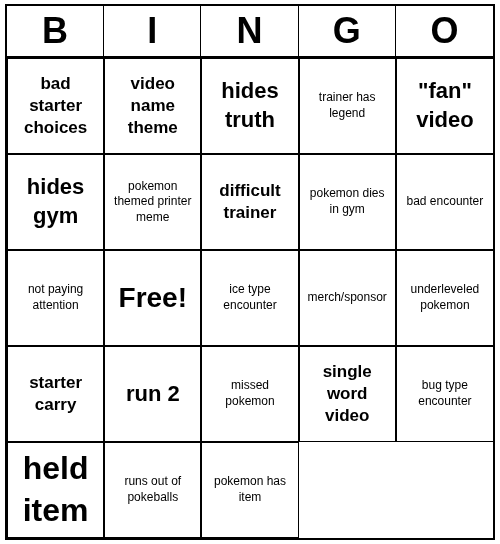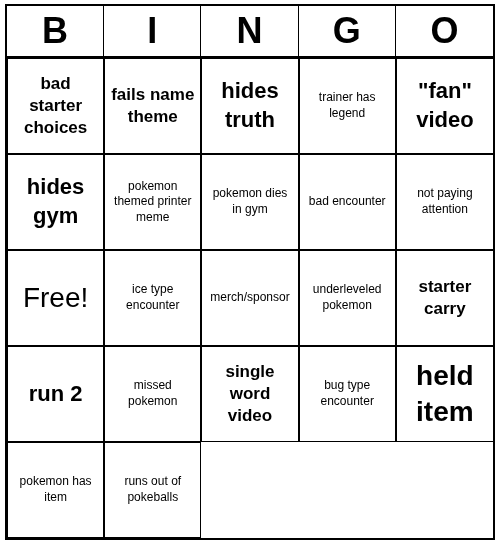--- a/index.html
+++ b/index.html
@@ -58,55 +58,56 @@
     .bingo-cell.large-text {
       font-size: 22px;
       font-weight: bold;
     }
     .bingo-cell.medium-text {
       font-size: 17px;
       font-weight: bold;
     }
     .bingo-cell.free-cell {
       font-size: 28px;
-      font-weight: normal;
+      font-weight: bold;
     }
     .bingo-cell.xlarge-text {
-      font-size: 28px;
+      font-size: 32px;
       font-weight: bold;
     }
   </style>
 </head>
 <body>
 
 <div class="bingo-card">
   <div class="bingo-header">
   <div class="bingo-header-cell">B</div>
       <div class="bingo-header-cell">I</div>
       <div class="bingo-header-cell">N</div>
       <div class="bingo-header-cell">G</div>
       <div class="bingo-header-cell">O</div>
     </div>
   <div class="bingo-grid">
       <div class="bingo-cell medium-text">bad starter choices</div>
-      <div class="bingo-cell medium-text">fails name theme</div>
+      <div class="bingo-cell medium-text">video name theme</div>
       <div class="bingo-cell large-text">hides truth</div>
       <div class="bingo-cell">trainer has legend</div>
       <div class="bingo-cell large-text">"fan" video</div>
       <div class="bingo-cell large-text">hides gym</div>
       <div class="bingo-cell">pokemon themed printer meme</div>
+      <div class="bingo-cell medium-text">difficult trainer</div>
       <div class="bingo-cell">pokemon dies in gym</div>
       <div class="bingo-cell">bad encounter</div>
       <div class="bingo-cell">not paying attention</div>
       <div class="bingo-cell free-cell">Free!</div>
       <div class="bingo-cell">ice type encounter</div>
       <div class="bingo-cell">merch/sponsor</div>
       <div class="bingo-cell">underleveled pokemon</div>
       <div class="bingo-cell medium-text">starter carry</div>
       <div class="bingo-cell large-text">run 2</div>
       <div class="bingo-cell">missed pokemon</div>
       <div class="bingo-cell medium-text">single word video</div>
       <div class="bingo-cell">bug type encounter</div>
       <div class="bingo-cell xlarge-text">held item</div>
+      <div class="bingo-cell">runs out of pokeballs</div>
       <div class="bingo-cell">pokemon has item</div>
-      <div class="bingo-cell">runs out of pokeballs</div>
     </div>
 </div>
 
 </body></html>

